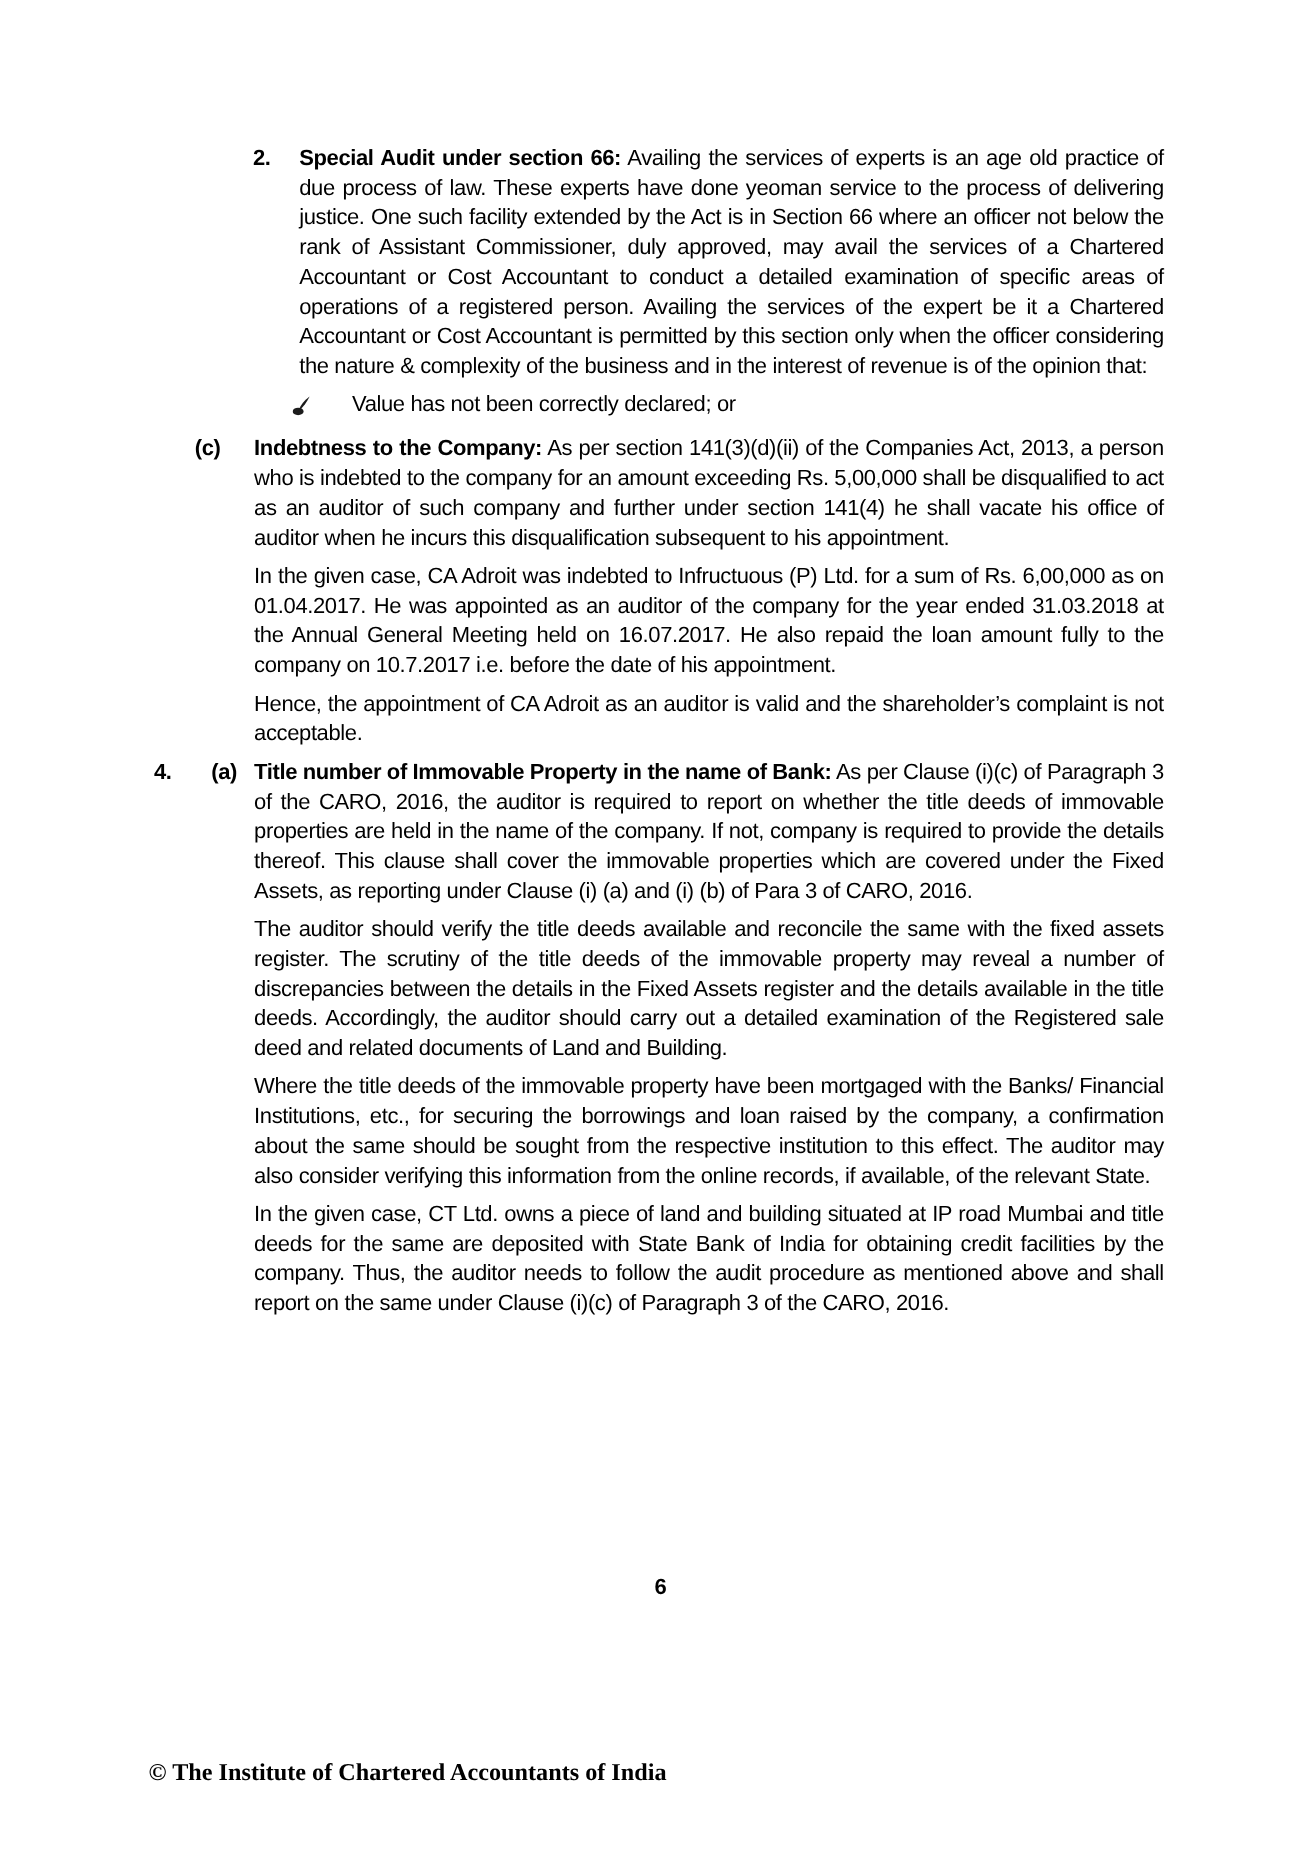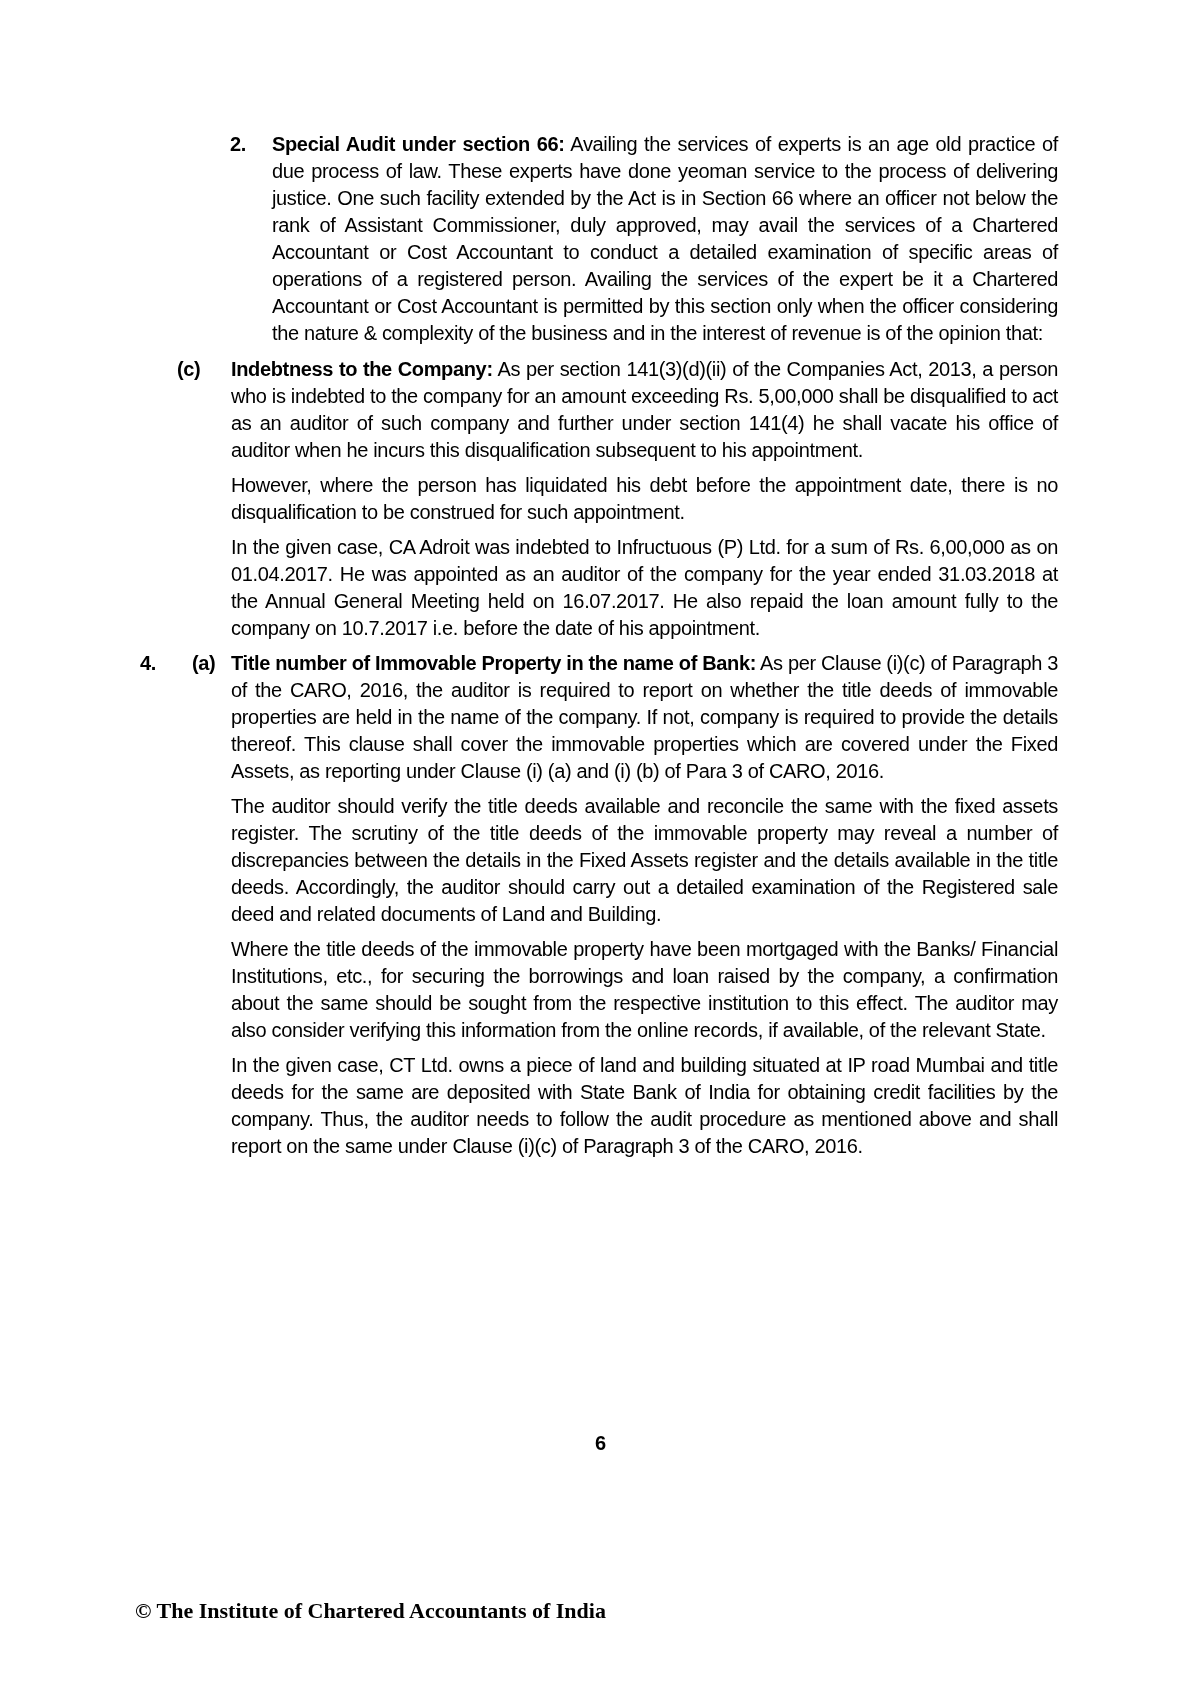--- a/index.html
+++ b/index.html
@@ -60,33 +60,42 @@
 
     <div class="row row2">
       <div class="marker2">2.</div>
       <div class="body jt">
         <span class="hd">Special Audit under section 66:</span>
         <span>Availing the services of experts is an age old practice of due process of law. These experts have done yeoman service to the process of delivering justice. One such facility extended by the Act is in Section 66 where an officer not below the rank of Assistant Commissioner, duly approved, may avail the services of a Chartered Accountant or Cost Accountant to conduct a detailed examination of specific areas of operations of a registered person. Availing the services of the expert be it a Chartered Accountant or Cost Accountant is permitted by this section only when the officer considering the nature &amp; complexity of the business and in the interest of revenue is of the opinion that:</span>
       </div>
     </div>
 
     <div class="bullets">
+      <div class="bullet-row">
+        <span class="bullet-icon">
+          <svg width="16" height="18" viewBox="0 0 16 18" aria-hidden="true">
+            <ellipse cx="5" cy="14" rx="5" ry="3.4" fill="#1c1c1c"></ellipse>
+            <path d="M5.5 13 C 7.5 8, 10.5 4, 15.5 0.5 C 12.5 6, 10 9.5, 7 12.5 Z" fill="#1c1c1c"></path>
+          </svg>
+        </span>
+        <span class="bullet-text">Value has not been correctly declared; or</span>
+      </div>
     </div>
 
 
     <div class="row rowC">
       <div class="markerC">(c)</div>
       <div class="body jt">
         <span class="hd">Indebtness to the Company:</span>
         <span>As per section 141(3)(d)(ii) of the Companies Act, 2013, a person who is indebted to the company for an amount exceeding Rs. 5,00,000 shall be disqualified to act as an auditor of such company and further under section 141(4) he shall vacate his office of auditor when he incurs this disqualification subsequent to his appointment.</span>
       </div>
     </div>
 
-    <div class="para">However, where the person has liquidated his debt before the appointment date, there is no disqualification to be construed for such appointment.</div>
     <div class="para">In the given case, CA Adroit was indebted to Infructuous (P) Ltd. for a sum of Rs. 6,00,000 as on 01.04.2017. He was appointed as an auditor of the company for the year ended 31.03.2018 at the Annual General Meeting held on 16.07.2017. He also repaid the loan amount fully to the company on 10.7.2017 i.e. before the date of his appointment.</div>
+    <div class="para">Hence, the appointment of CA Adroit as an auditor is valid and the shareholder’s complaint is not acceptable.</div>
 
     <div class="row row4">
       <div class="marker4">4.</div>
       <div class="markerA">(a)</div>
       <div class="body jt">
         <span class="hd">Title number of Immovable Property in the name of Bank:</span>
         <span>As per Clause (i)(c) of Paragraph 3 of the CARO, 2016, the auditor is required to report on whether the title deeds of immovable properties are held in the name of the company. If not, company is required to provide the details thereof. This clause shall cover the immovable properties which are covered under the Fixed Assets, as reporting under Clause (i) (a) and (i) (b) of Para 3 of CARO, 2016.</span>
       </div>
     </div>
 

